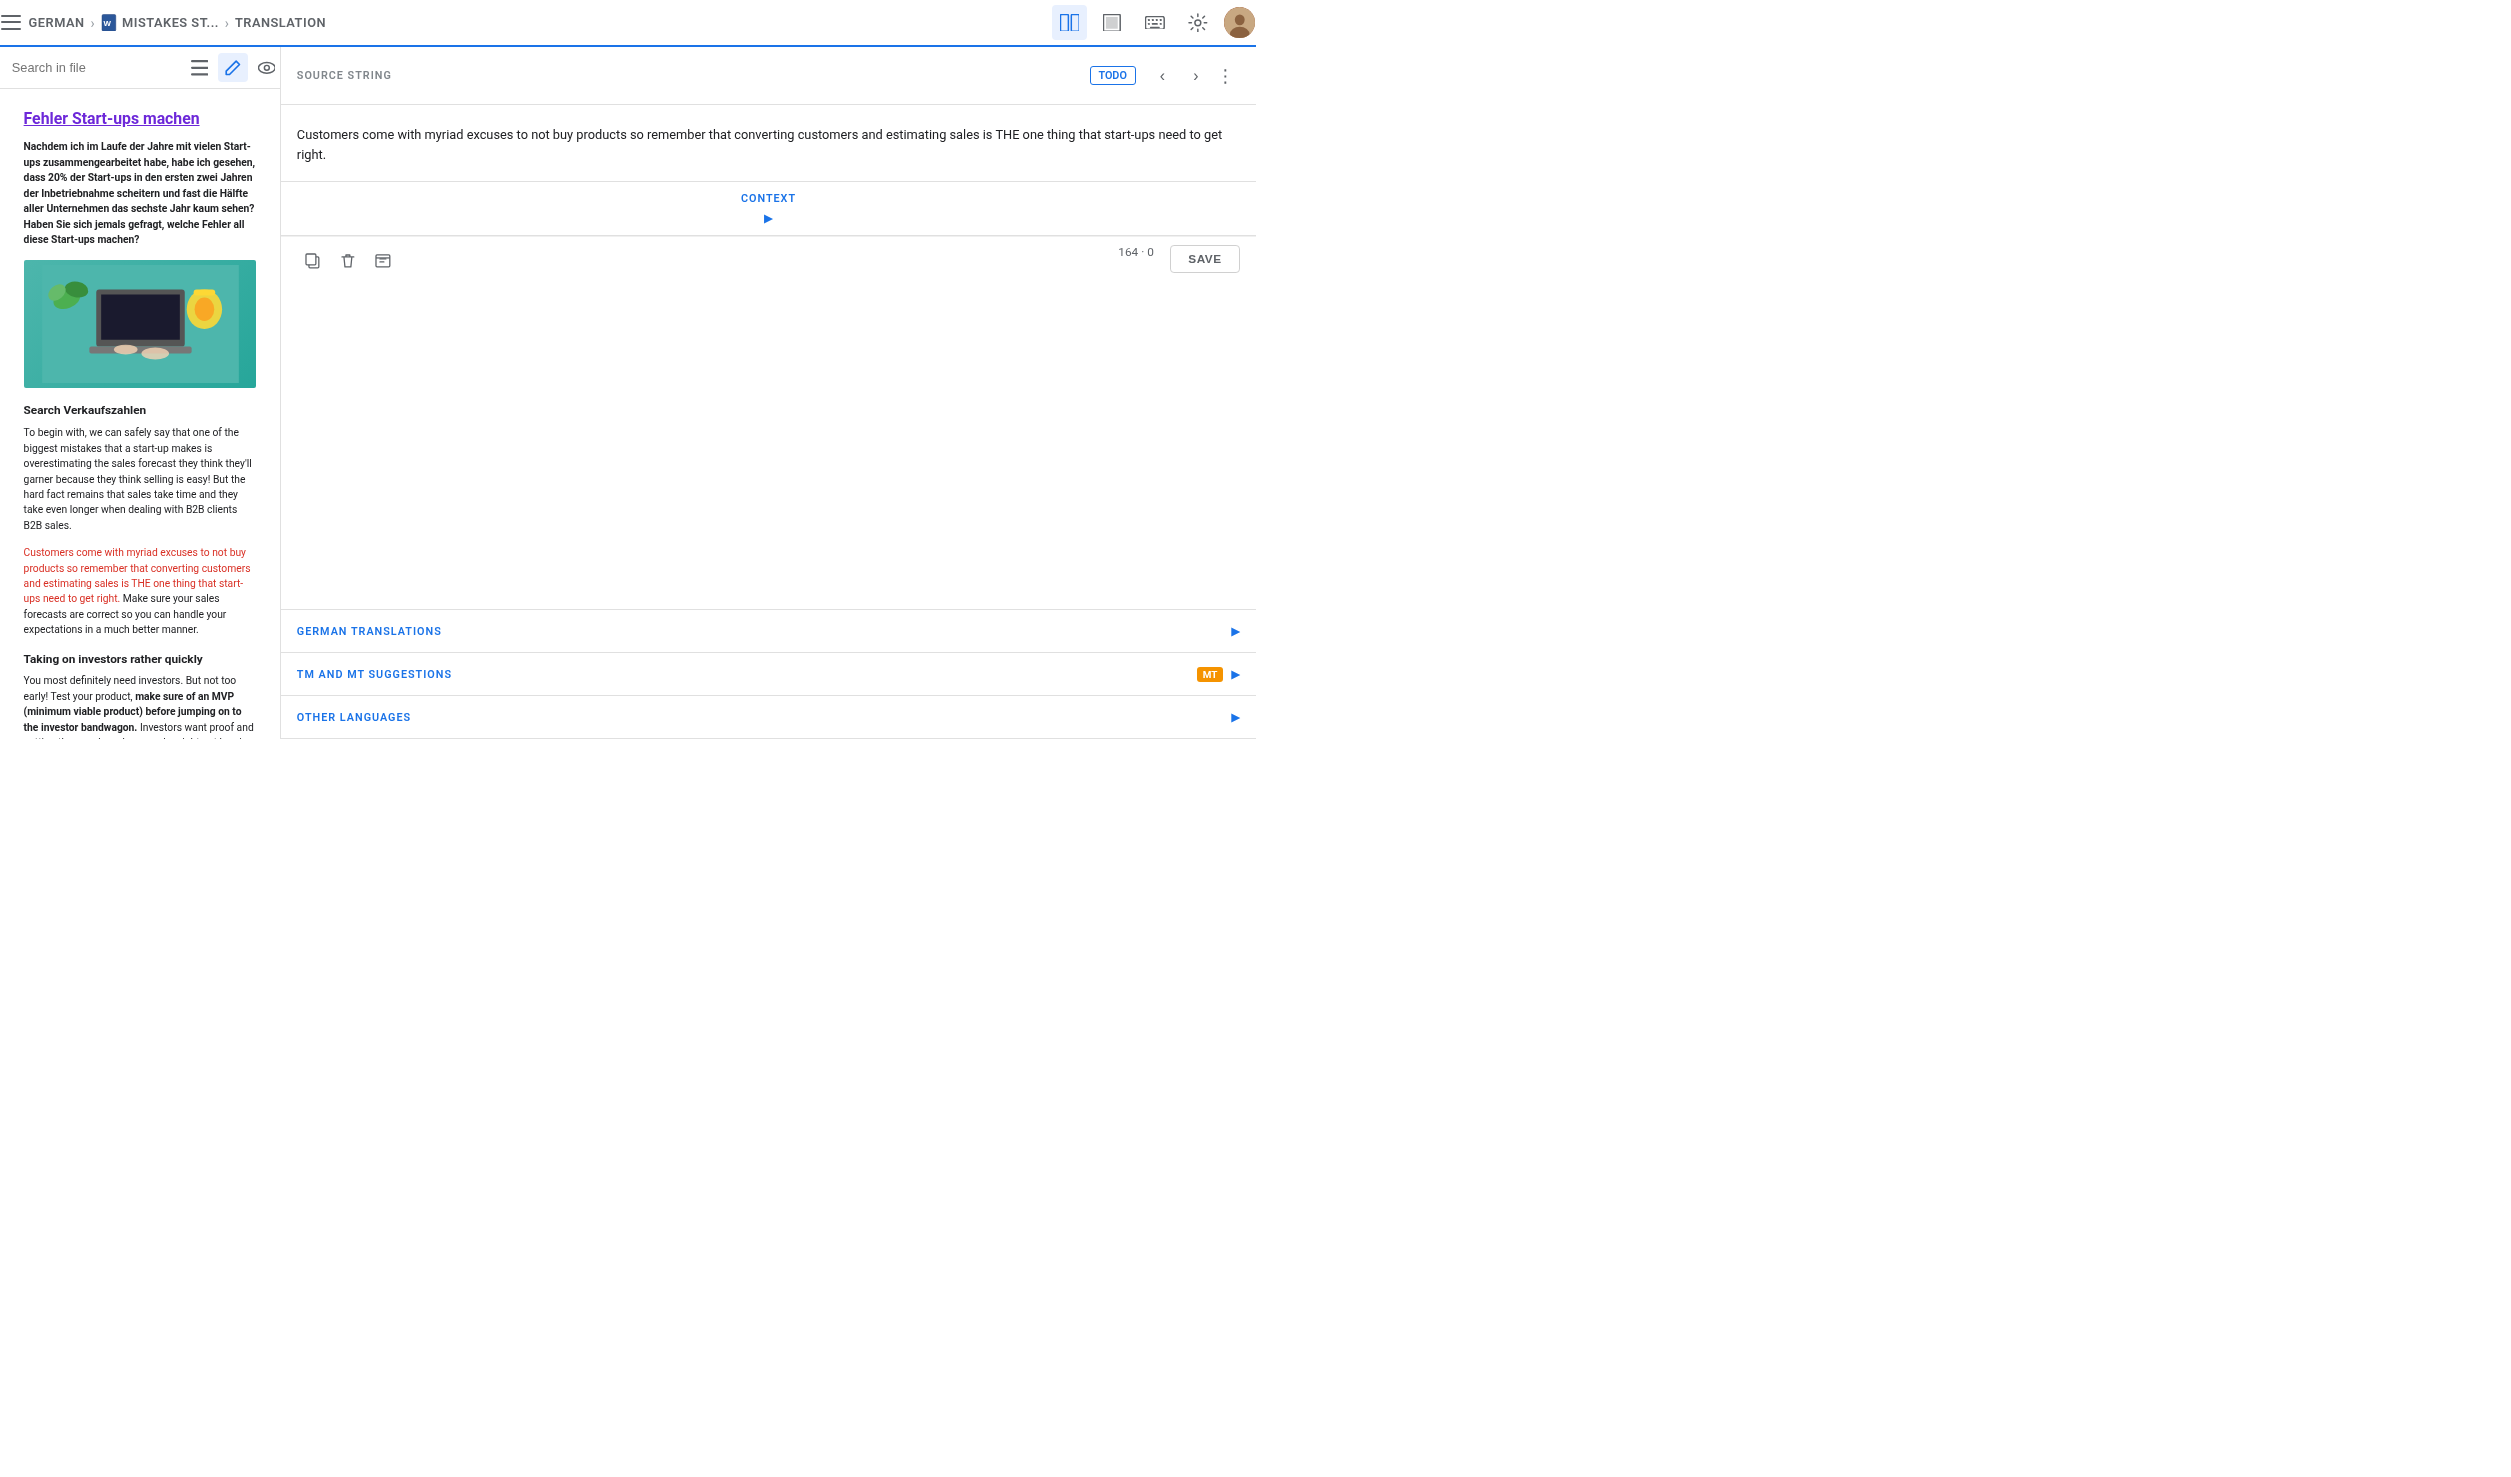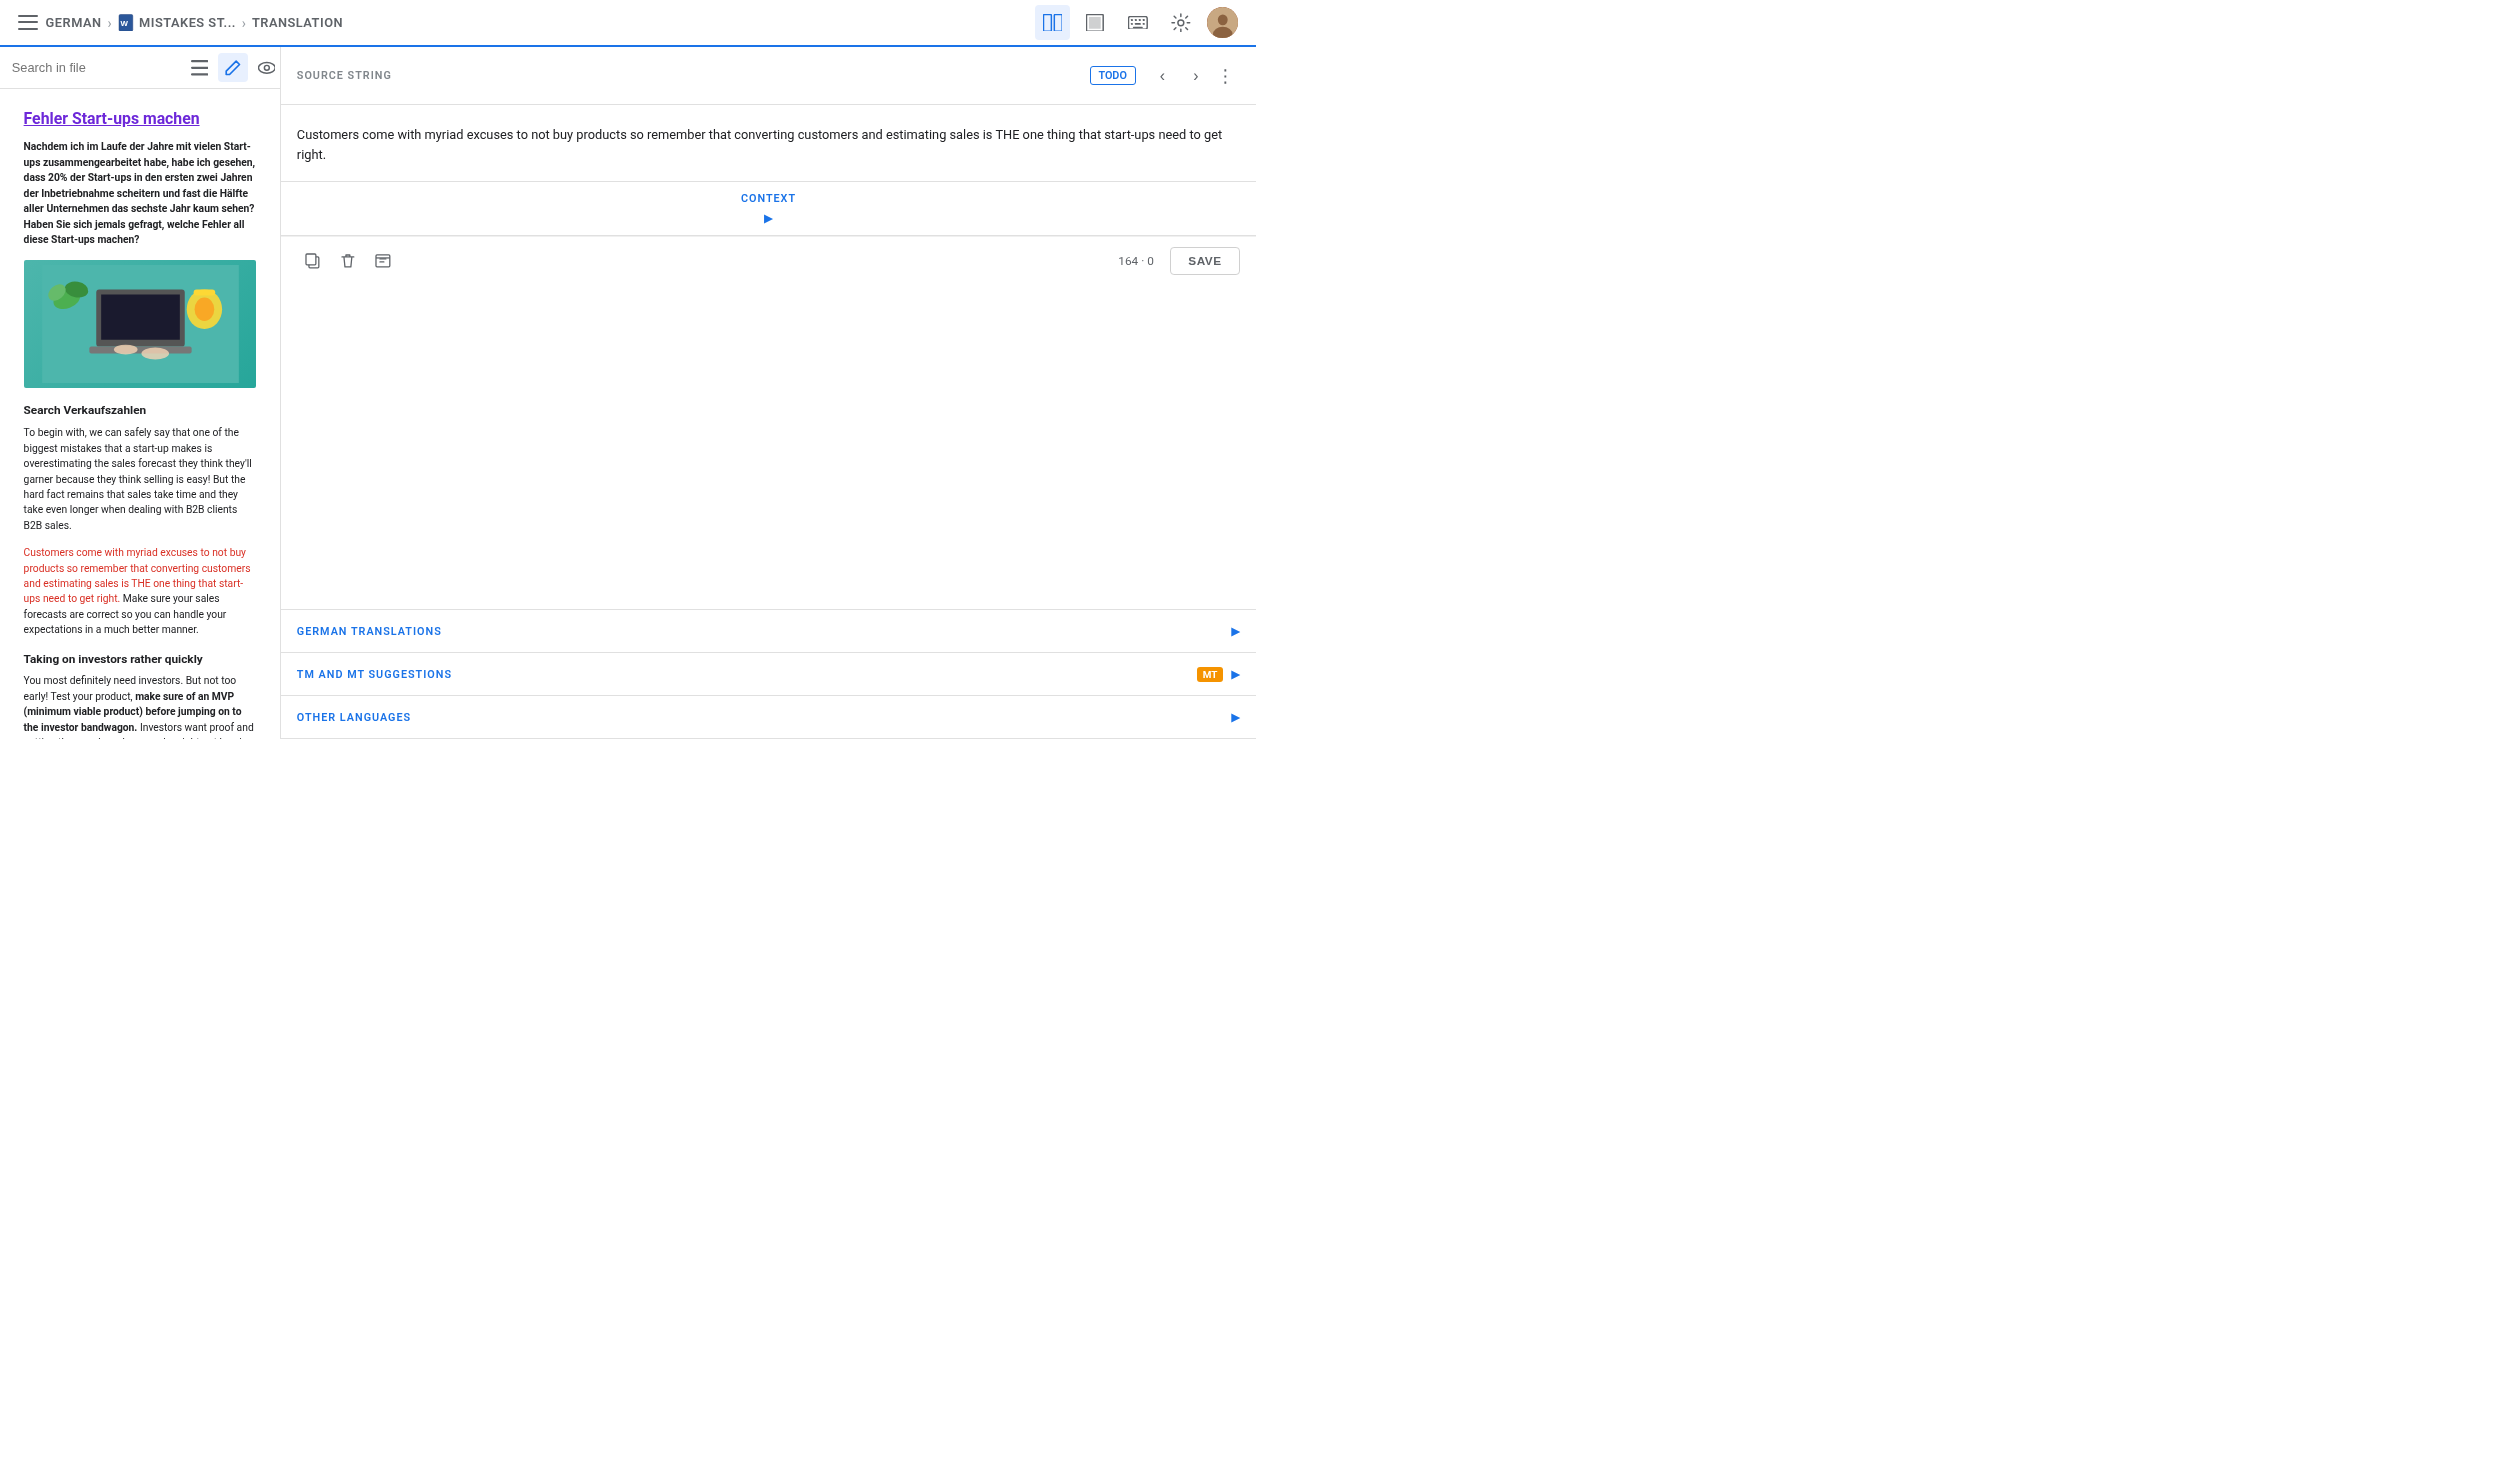--- a/index.html
+++ b/index.html
@@ -5,21 +5,21 @@
     * { box-sizing: border-box; margin: 0; padding: 0; }
     body { font-family: 'Roboto', Arial, sans-serif; background: #fff; width: 1256px; height: 739px; overflow: hidden; font-size: 12.8px; }
 
     
     .top-nav {
       display: flex;
       align-items: center;
       height: 47px;
       background: #fff;
       border-bottom: 2px solid #1a73e8;
-      padding: 0 18px;
+      padding: 0 1px;
       gap: 7.9px;
     }
     .hamburger-icon { width: 19.7px; height: 15.8px; display: flex; flex-direction: column; justify-content: space-between; cursor: pointer; }
     .hamburger-icon span { display: block; height: 2px; background: #5f6368; border-radius: 1px; }
     .nav-breadcrumb { display: flex; align-items: center; gap: 5.9px; flex: 1; }
     .nav-item { font-size: 12.8px; font-weight: 600; color: #5f6368; text-transform: uppercase; letter-spacing: 0.5px; }
     .nav-separator { color: #9aa0a6; font-size: 13.8px; }
     .nav-item-doc { display: flex; align-items: center; gap: 3.9px; }
     .doc-icon { width: 17.7px; height: 19.7px; display: inline-flex; align-items: center; justify-content: center; }
     .nav-right { display: flex; align-items: center; gap: 7.9px; margin-left: auto; }
@@ -70,21 +70,21 @@
     .source-text { font-size: 12.8px; color: #202124; line-height: 1.6; }
 
     
     .context-row { padding: 9.9px 15.8px; border-bottom: 1px solid #e0e0e0; display: flex; align-items: center; gap: 5.9px; flex-direction: column; }
     .context-label { font-size: 10.8px; font-weight: 600; color: #1a73e8; letter-spacing: 1px; text-transform: uppercase; }
     .context-arrow { color: #1a73e8; font-size: 11.8px; }
 
     
     .translation-area { flex: 1; display: flex; flex-direction: column; border-bottom: 1px solid #e0e0e0; }
     .translation-input { flex: 1; padding: 15.8px; font-size: 12.8px; color: #9aa0a6; border: none; outline: none; resize: none; font-family: inherit; }
-    .translation-toolbar { display: flex; align-items: center; padding: 7.9px 15.8px; border-top: 1px solid #f0f0f0; }
+    .translation-toolbar { display: flex; align-items: flex-start; padding: 7.9px 15.8px; border-top: 1px solid #f0f0f0; }
     .trans-tool-btn { width: 31.5px; height: 31.5px; display: flex; align-items: center; justify-content: center; border-radius: 3.9px; cursor: pointer; border: none; background: transparent; color: #5f6368; font-size: 13.8px; margin-right: 3.9px; }
     .char-count { margin-left: auto; color: #5f6368; font-size: 11.8px; margin-right: 15.8px; }
     .save-btn { background: transparent; border: 1.5px solid #d0d0d0; color: #5f6368; font-size: 11.8px; font-weight: 600; padding: 5.9px 17.7px; border-radius: 3.9px; cursor: pointer; letter-spacing: 0.5px; }
 
     
     .section-row { padding: 13.8px 15.8px; border-bottom: 1px solid #e0e0e0; display: flex; align-items: center; cursor: pointer; }
     .section-label { font-size: 10.8px; font-weight: 600; color: #1a73e8; letter-spacing: 1px; text-transform: uppercase; flex: 1; }
     .section-arrow { color: #1a73e8; font-size: 11.8px; }
     .mt-badge { background: #f59300; color: #fff; font-size: 9.9px; font-weight: 700; padding: 2px 5.9px; border-radius: 3px; margin-left: 7.9px; }
 

